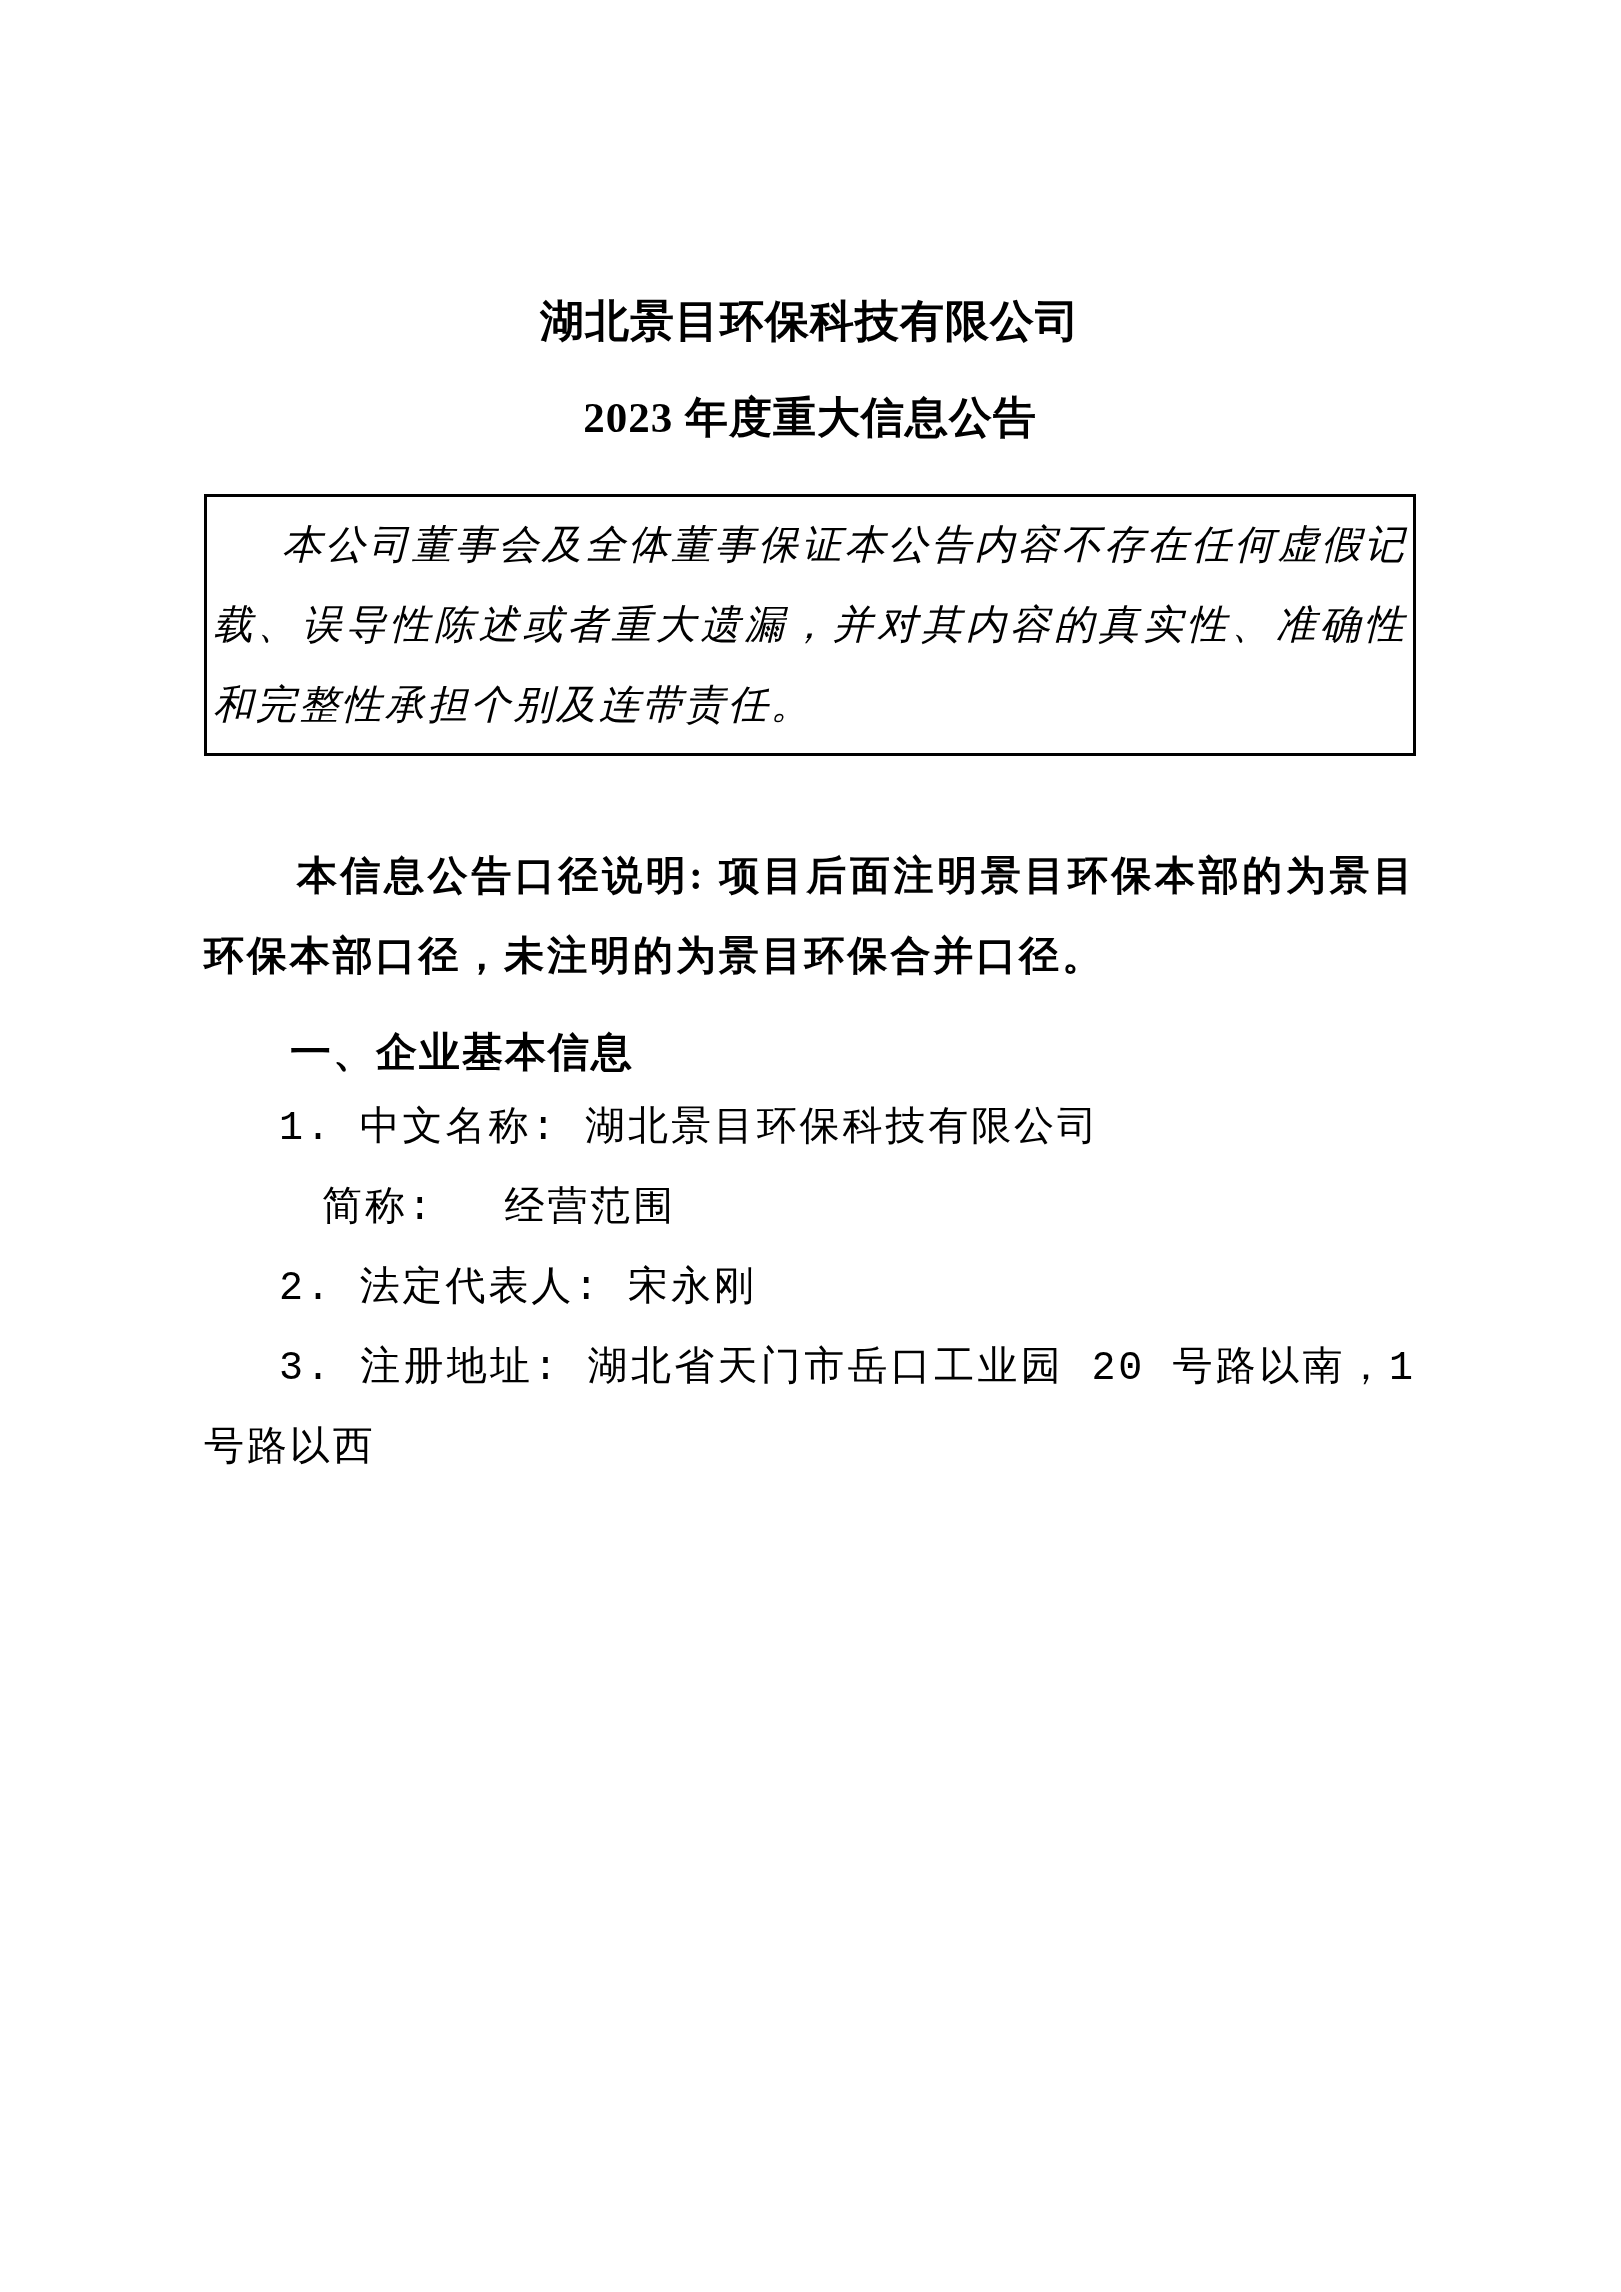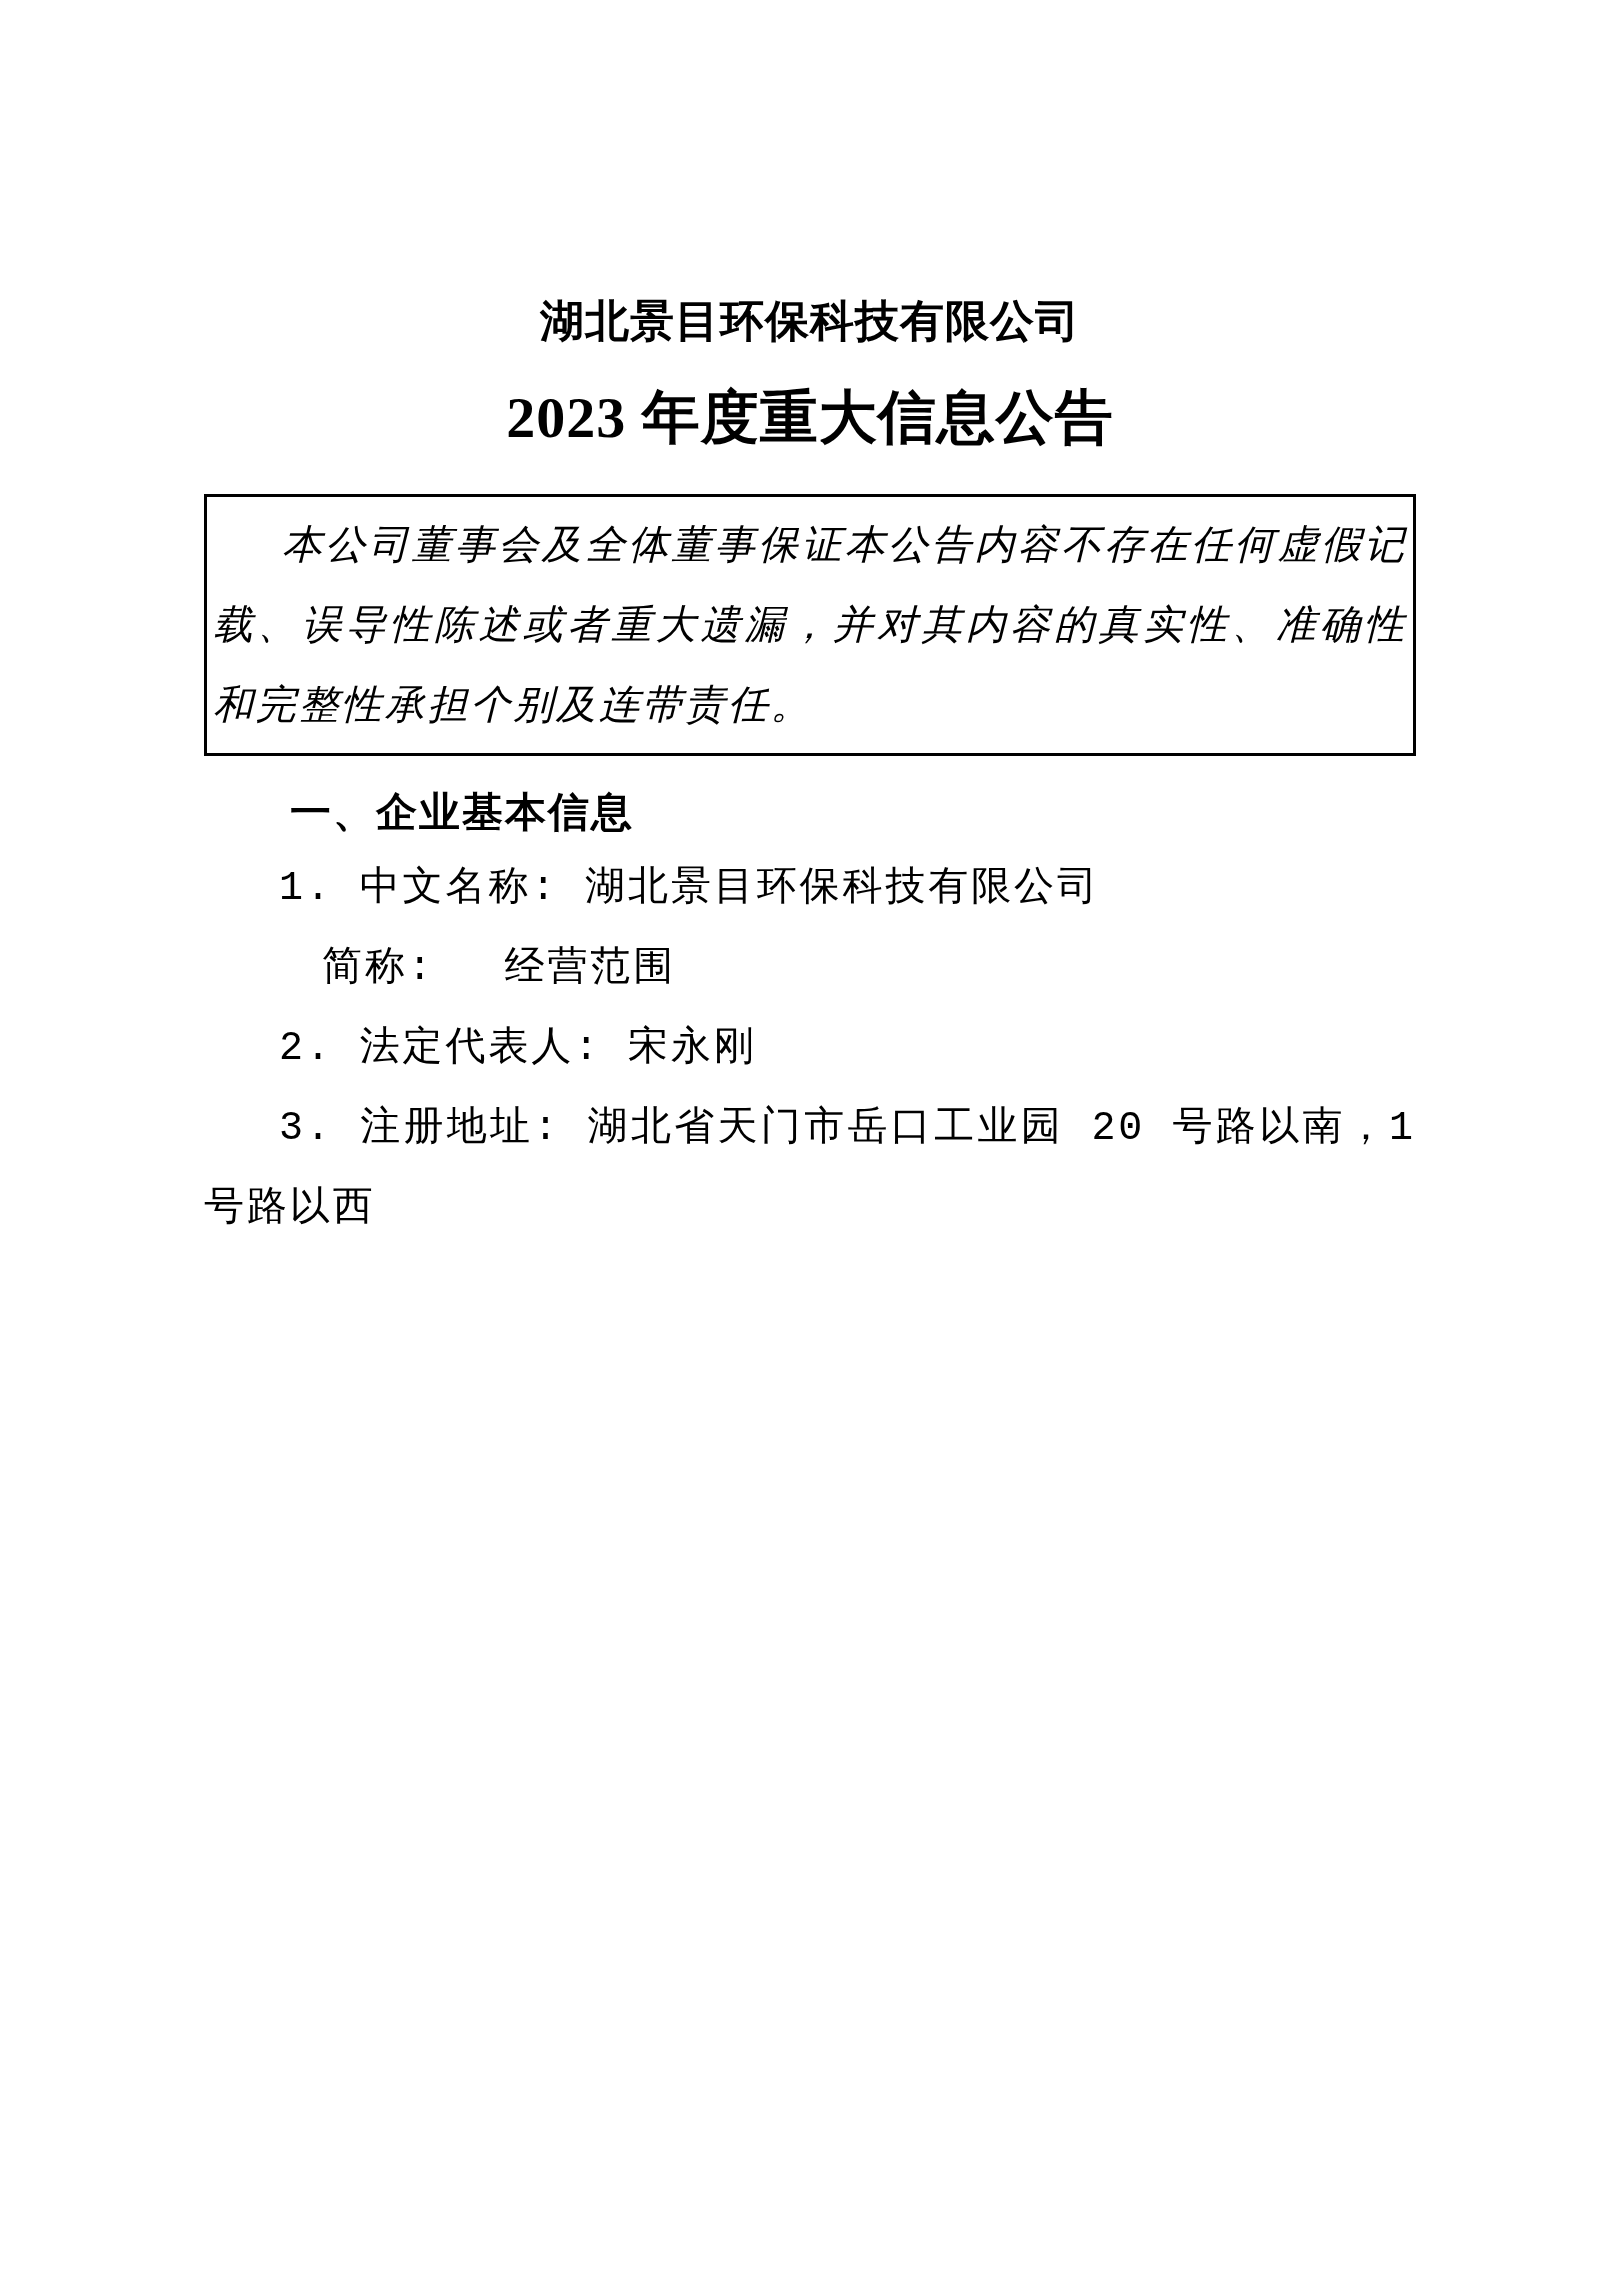--- a/index.html
+++ b/index.html
@@ -21,21 +21,21 @@
   .doc-title {
     margin: 0;
     font-size: 44px;
     font-weight: bold;
     text-align: center;
     line-height: 55px;
     letter-spacing: 1px;
   }
   .doc-subtitle {
     margin: 41px 0 0 0;
-    font-size: 58px;
+    font-size: 43px;
     font-weight: bold;
     text-align: center;
     line-height: 55px;
     letter-spacing: 1px;
   }
   .para {
     margin: 0;
     font-size: 40px;
     line-height: 80px;
     letter-spacing: 2.9px;
@@ -79,20 +79,21 @@
 <div class="page">
 
   <h1 class="doc-title">湖北景目环保科技有限公司</h1>
 
   <h2 class="doc-subtitle">2023 年度重大信息公告</h2>
 
   <div class="disclaimer-box">
     <p class="para">本公司董事会及全体董事保证本公告内容不存在任何虚假记载、误导性陈述或者重大遗漏，并对其内容的真实性、准确性和完整性承担个别及连带责任。</p>
   </div>
 
+  <p class="para scope-note">本信息公告口径说明: 项目后面注明景目环保本部的为景目环保本部口径，未注明的为景目环保合并口径。</p>
 
   <h3 class="section-heading">一、企业基本信息</h3>
 
   <p class="para item">1. 中文名称: 湖北景目环保科技有限公司</p>
 
   <p class="para item sub-item">简称:　 经营范围</p>
 
   <p class="para item">2. 法定代表人: 宋永刚</p>
 
   <p class="para item">3. 注册地址: 湖北省天门市岳口工业园 20 号路以南，1 号路以西</p>

